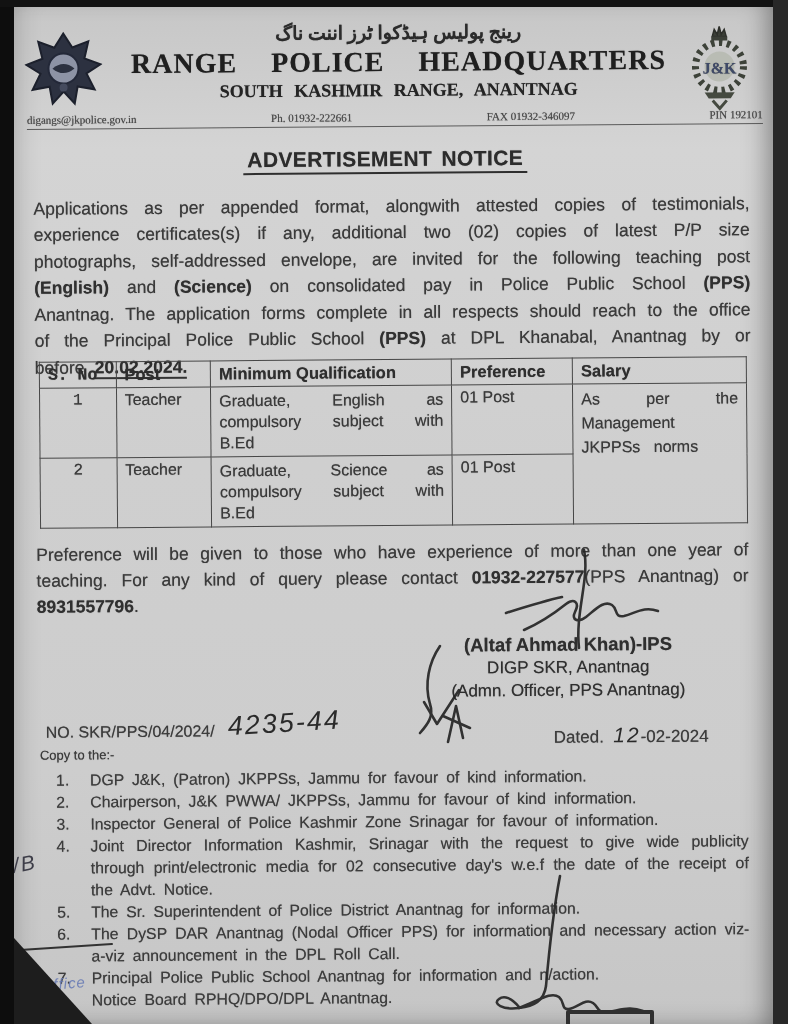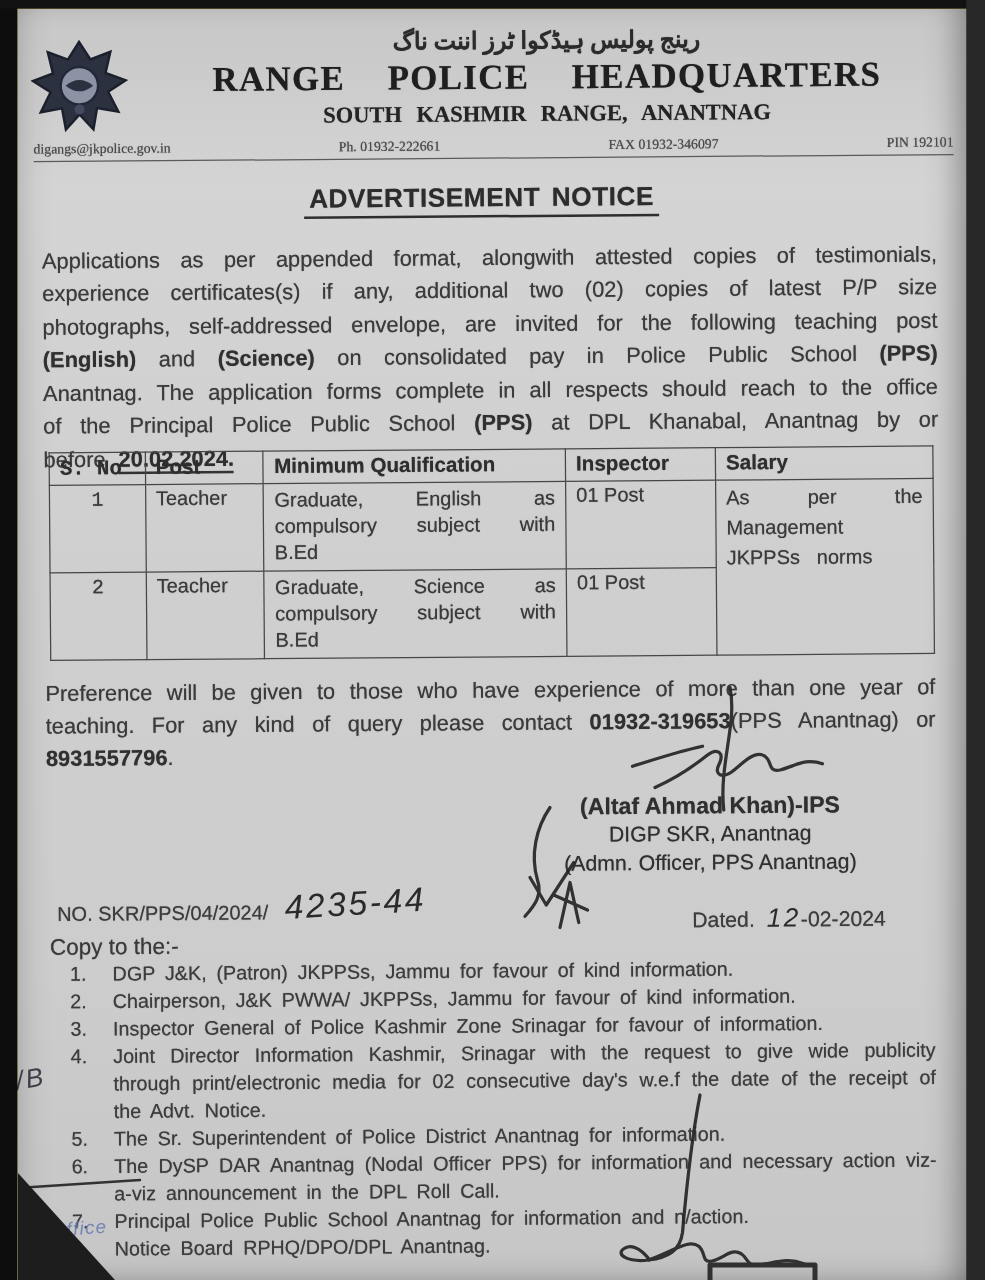--- a/index.html
+++ b/index.html
@@ -61,21 +61,21 @@
   .sign-name{font-size:18.5px;font-weight:bold;}
   .sign-role{font-size:17px;line-height:23px;}
   
   .ref-row{position:absolute;left:26px;top:700px;width:706px;height:46px;}
   .no-label{position:absolute;left:0;top:14px;font-size:16px;color:#3c3c3c;}
   .hand{font-style:italic;letter-spacing:2px;color:#2a2a2a;text-shadow:none;}
   .no-hand{position:absolute;left:182px;top:0;font-size:27px;transform:rotate(-3deg);}
   .dated{position:absolute;left:508px;top:18px;font-size:17px;color:#3c3c3c;}
   .dated .hand{font-size:21px;text-align:right;}
   
-  .copy-head{position:absolute;left:20px;top:738px;font-size:18px;color:#3a3a3a;}
+  .copy-head{position:absolute;left:20px;top:738px;font-size:13px;color:#3a3a3a;}
   .copy-list{position:absolute;left:30px;top:760px;width:702px;font-size:15.8px;line-height:22px;color:#3c3c3c;}
   .copy-item{display:flex;}
   .copy-num{flex:0 0 34px;text-align:left;padding-left:6px;}
   .copy-txt{flex:1;text-align:justify;word-spacing:3.5px;padding-right:4px;}
   
   .stamp-blue{position:absolute;left:-4px;top:966px;font-size:15px;font-style:italic;
               color:rgba(100,120,180,.85);transform:rotate(-4deg);letter-spacing:1px;text-shadow:none;}
   .margin-note{position:absolute;left:-8px;top:842px;font-size:21px;font-style:italic;color:#3d3d48;
                transform:rotate(-10deg);text-shadow:none;}
   .ink{position:absolute;left:0;top:0;pointer-events:none;}
@@ -96,20 +96,31 @@
             <circle cx="39" cy="37" r="15" fill="#8d93a5" stroke="#232838" stroke-width="2"></circle>
             <path d="M28 37 q11 -9 22 0 q-11 9 -22 0z" fill="#2c3140"></path>
             <circle cx="39" cy="56" r="4" fill="#454b5e"></circle>
           </svg>
         </div>
         <div class="header-center">
           <div class="urdu">رینج پولیس ہیڈکوا ٹرز اننت ناگ</div>
           <div class="org-name">RANGE  POLICE  HEADQUARTERS</div>
           <div class="sub-org">SOUTH  KASHMIR RANGE, ANANTNAG</div>
         </div>
+        <div class="badge-right">
+          <svg class="emblem-svg" width="66" height="94" viewBox="0 0 66 94">
+            <path d="M26 12 l2 -7 3 5 2 -8 2 8 3 -5 2 7z" fill="#3c4038" stroke="#2d2f2a" stroke-width="1.5"></path>
+            <rect x="25" y="12" width="16" height="4" fill="#3c4038"></rect>
+            <circle cx="33" cy="42" r="24" fill="none" stroke="#3d4239" stroke-width="7" stroke-dasharray="3.5 4.5"></circle>
+            <circle cx="33" cy="42" r="15" fill="#b9bcb4"></circle>
+            <text x="33" y="49" text-anchor="middle" font-family="Liberation Serif, serif" font-size="16" font-weight="bold" fill="#3f4a68">J&amp;K</text>
+            <path d="M18 68 h30 l-4 6 h-22z" fill="#454a40"></path>
+            <path d="M26 76 l7 8 7 -8" fill="none" stroke="#454a40" stroke-width="3"></path>
+          </svg>
+        </div>
       </div>
 
       <div class="contact-row">
         <span>digangs@jkpolice.gov.in</span>
         <span>Ph. 01932-222661</span>
         <span>FAX 01932-346097</span>
         <span>PIN 192101</span>
       </div>
 
       <div class="title-wrap">
@@ -117,21 +128,21 @@
       </div>
 
       <p class="body-par"><span>Applications as per appended format, alongwith attested copies of testimonials, experience certificates(s) if any, additional two (02) copies of latest P/P size photographs, self-addressed envelope, are invited for the following teaching post </span><span class="b">(English)</span><span> and </span><span class="b">(Science)</span><span> on consolidated pay in Police Public School </span><span class="b">(PPS)</span><span> Anantnag. The application forms complete in all respects should reach to the office of the Principal Police Public School </span><span class="b">(PPS)</span><span> at DPL Khanabal, Anantnag by or before </span><span class="deadline">20.02.2024.</span></p>
 
       <table class="post-table">
         <thead>
           <tr>
             <th class="c-sno">S. No</th>
             <th class="c-post">Post</th>
             <th class="c-qual">Minimum Qualification</th>
-            <th class="c-vac">Inspector</th>
+            <th class="c-vac">Preference</th>
             <th class="c-sal">Salary</th>
           </tr>
         </thead>
         <tbody>
           <tr class="row-h">
             <td class="c-sno">1</td>
             <td class="c-post">Teacher</td>
             <td class="c-qual">
                 <div class="qual-text">Graduate, English as compulsory subject with B.Ed</div>
               </td>
@@ -144,21 +155,21 @@
             <td class="c-sno">2</td>
             <td class="c-post">Teacher</td>
             <td class="c-qual">
                 <div class="qual-text">Graduate, Science as compulsory subject with B.Ed</div>
               </td>
             <td class="c-vac">01 Post</td>
           </tr>
         </tbody>
       </table>
 
-      <p class="pref-par"><span>Preference will be given to those who have experience of more than one year of teaching. For any kind of query please contact </span><span class="b">01932-319653</span><span>(PPS Anantnag) or </span><span class="b">8931557796</span><span>.</span></p>
+      <p class="pref-par"><span>Preference will be given to those who have experience of more than one year of teaching. For any kind of query please contact </span><span class="b">01932-227577</span><span>(PPS Anantnag) or </span><span class="b">8931557796</span><span>.</span></p>
 
       <div class="sign-block">
         <div class="sign-name">(Altaf Ahmad Khan)-IPS</div>
         <div class="sign-role">DIGP SKR, Anantnag</div>
         <div class="sign-role">(Admn. Officer, PPS Anantnag)</div>
       </div>
 
       <div class="ref-row">
         <span class="no-label">NO. SKR/PPS/04/2024/</span>
         <span class="hand no-hand">4235-44</span>

